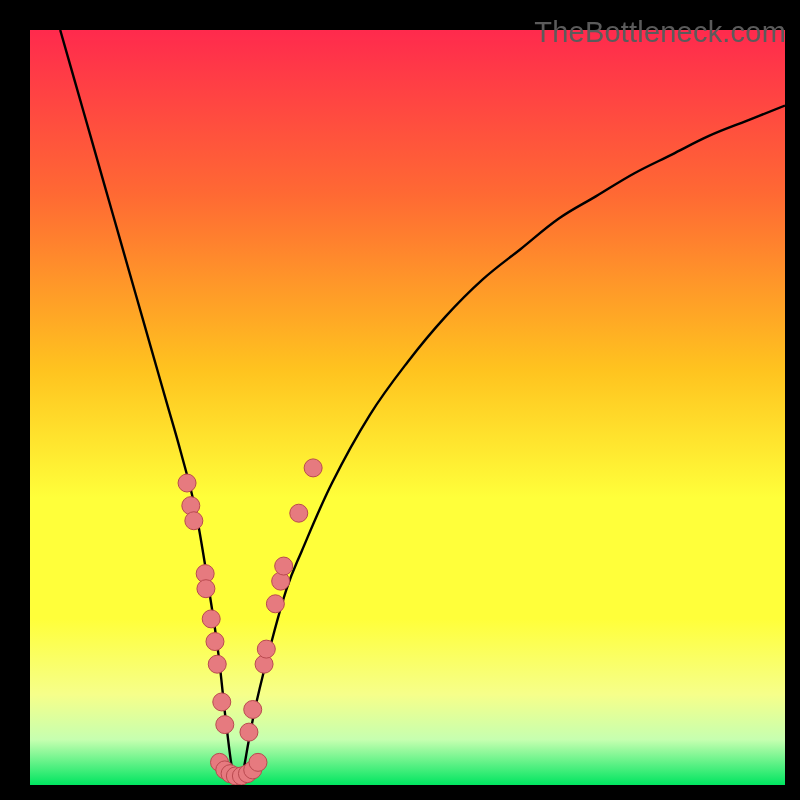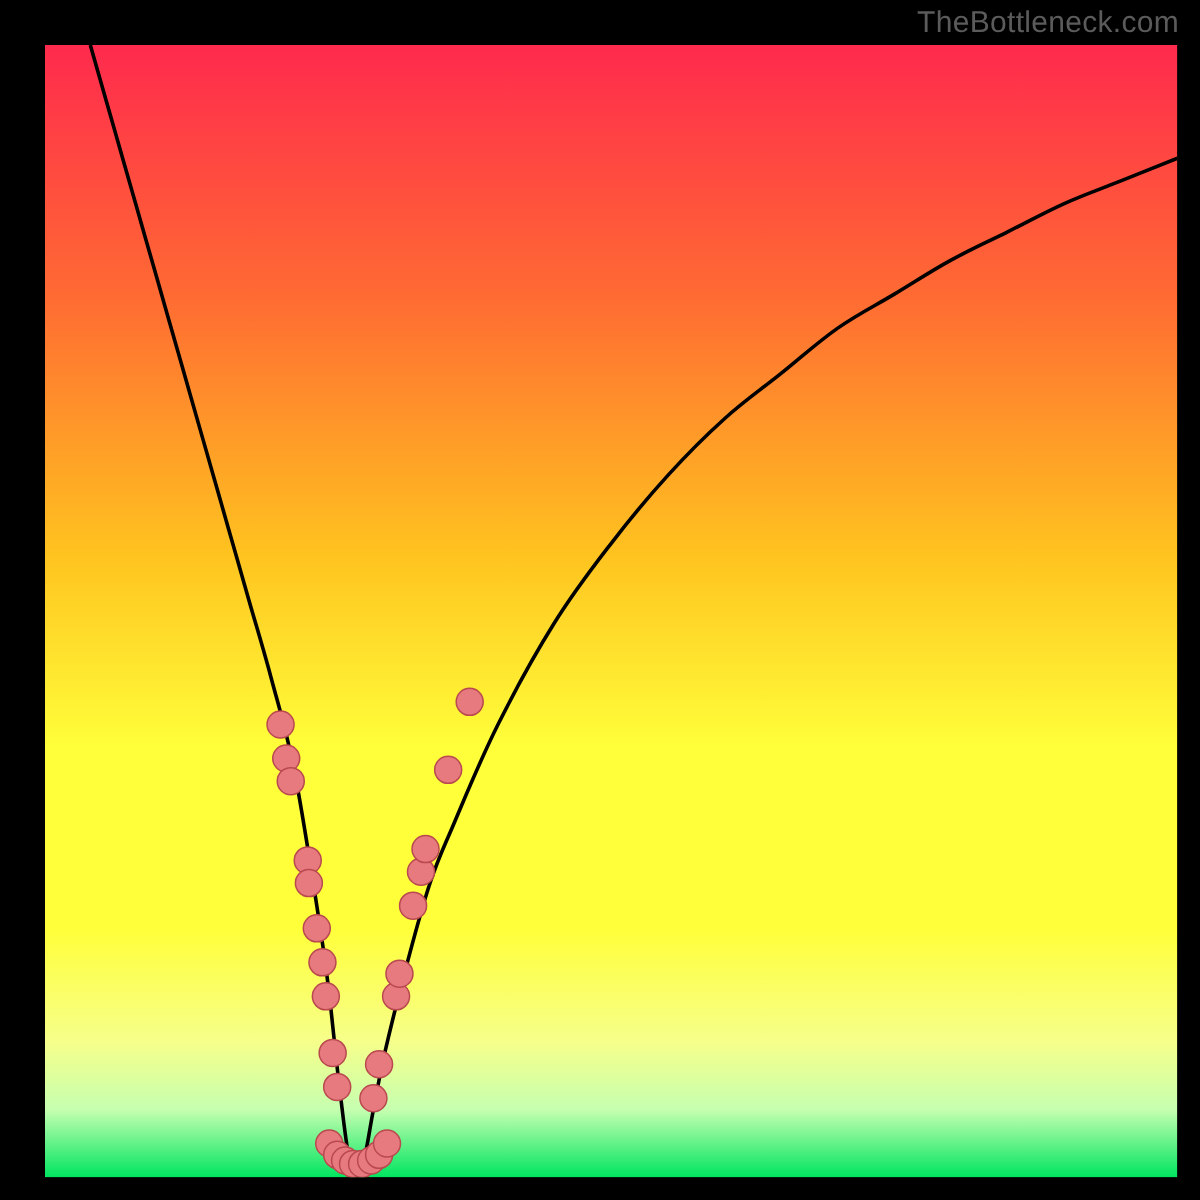--- a/index.html
+++ b/index.html
@@ -27,23 +27,23 @@
   }
   .gradient {
     position: absolute;
     left: 0;
     top: 0;
     width: 100%;
     height: 100%;
   }
   .watermark {
     position: absolute;
-    top: 4px;
+    top: 16px;
     right: 14px;
-    font-size: 20px;
+    font-size: 29px;
     font-weight: 500;
     color: #5b5b5b;
     letter-spacing: 0.2px;
     z-index: 10;
   }
   svg.curve {
     position: absolute;
     left: 0;
     top: 0;
     width: 100%;

